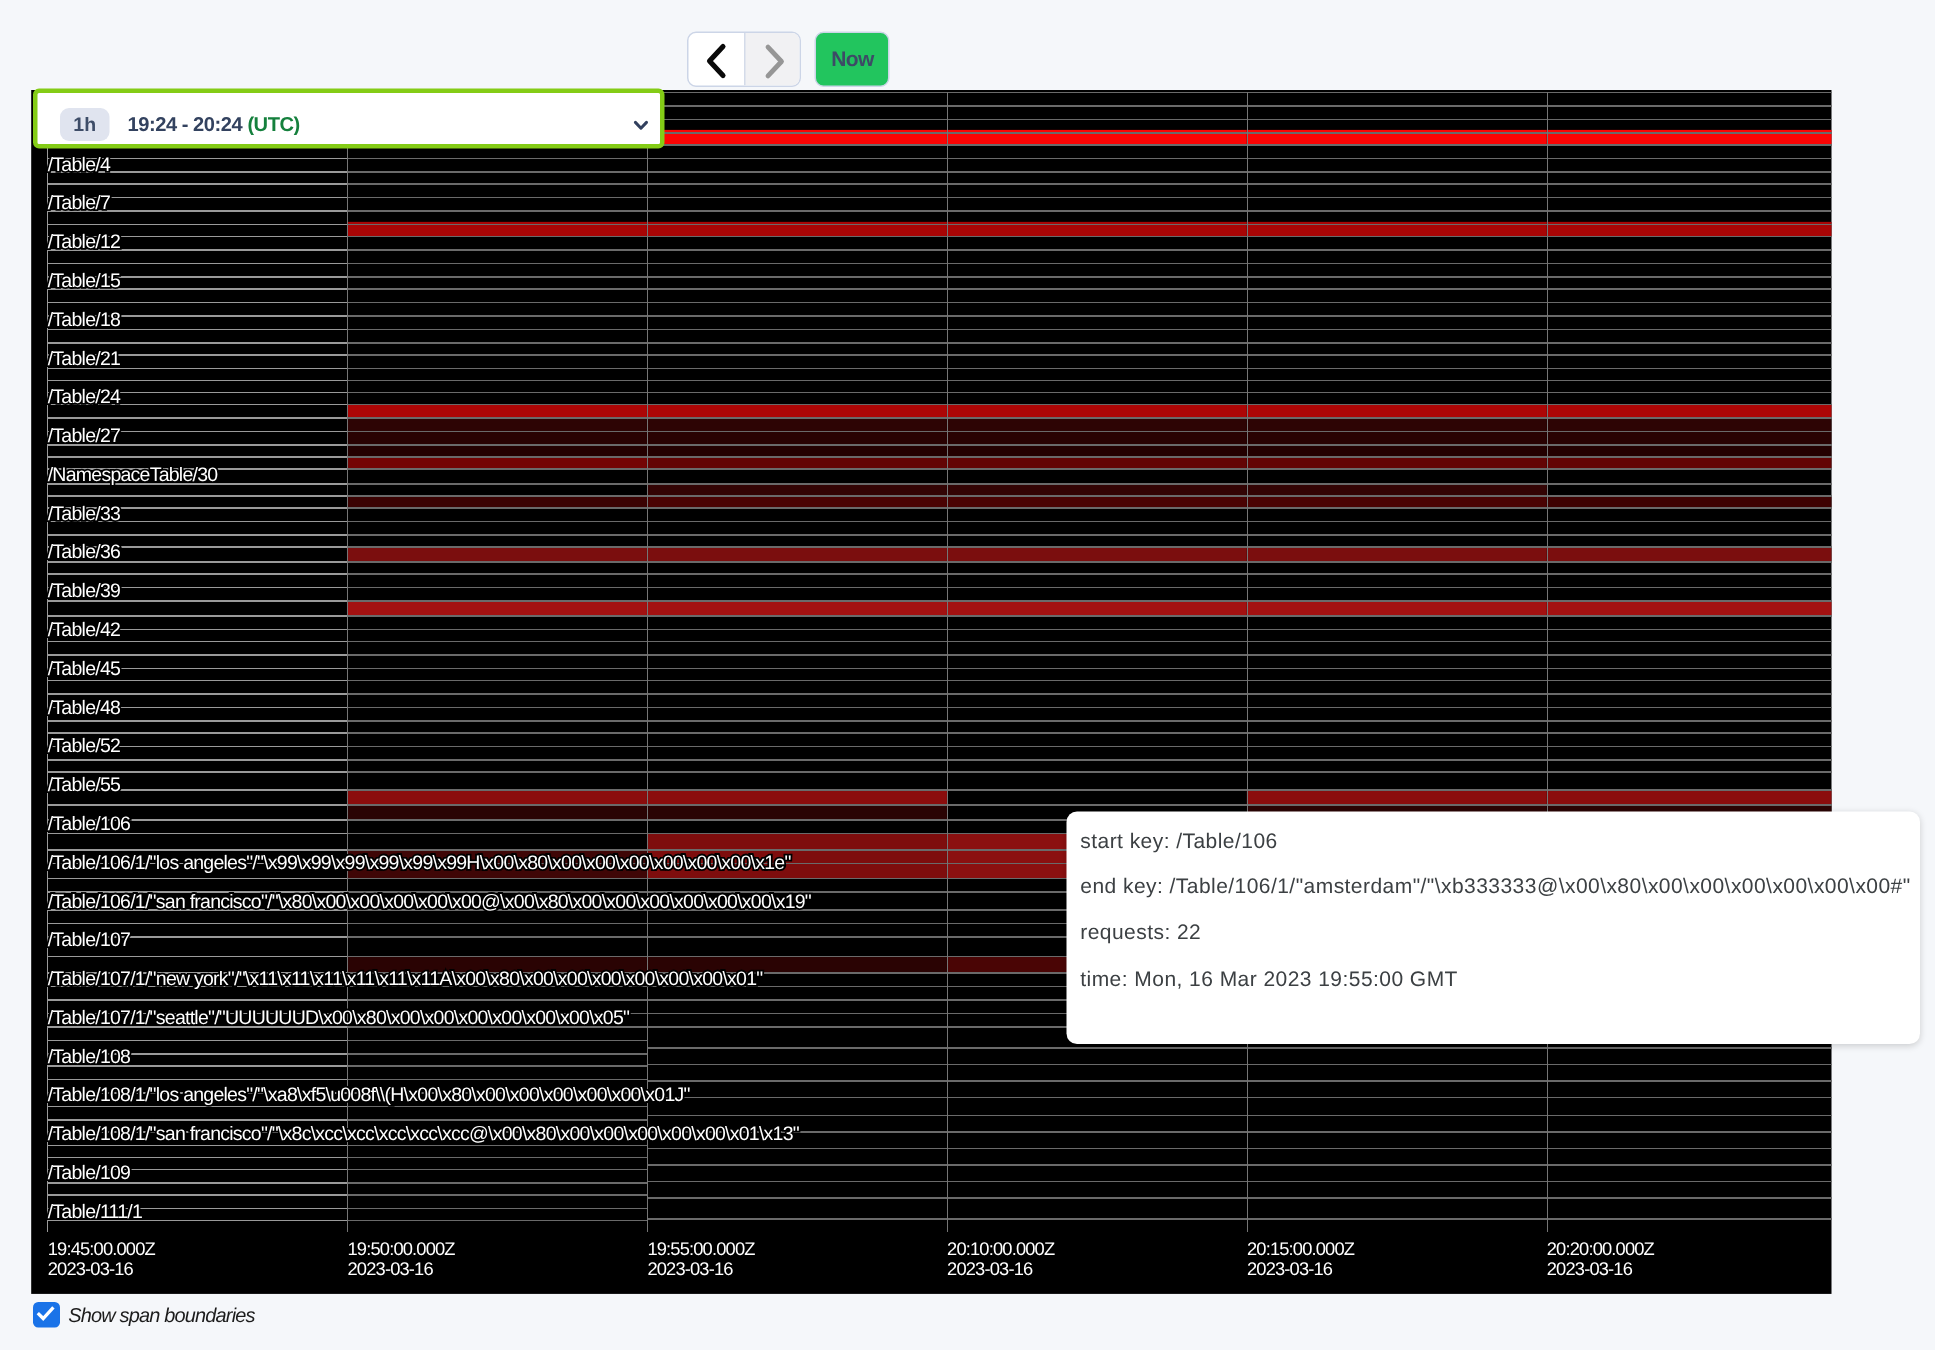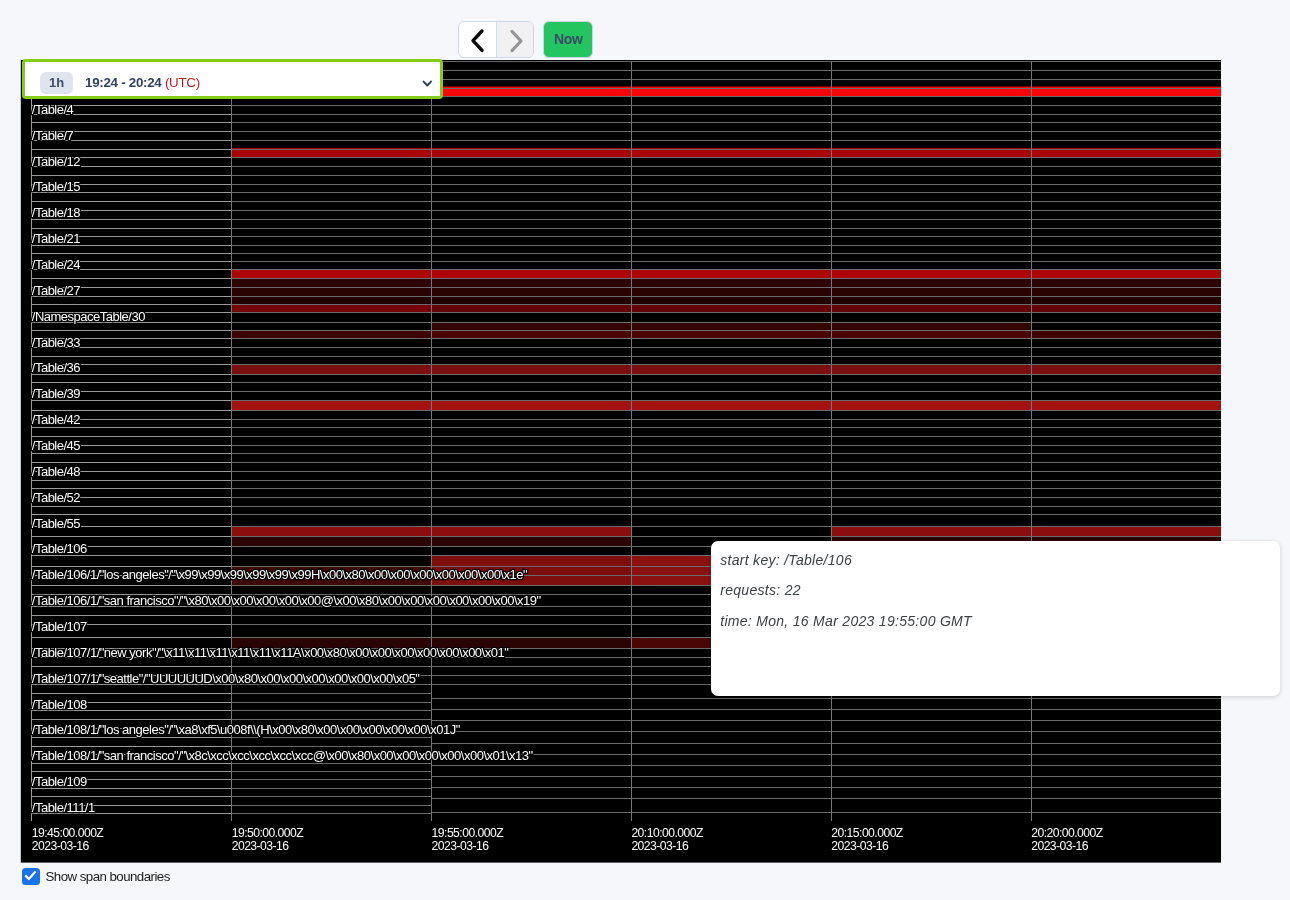--- a/index.html
+++ b/index.html
@@ -10,41 +10,41 @@
   stroke:#000; stroke-width:2.4px; paint-order:stroke; letter-spacing:-0.5px; }
 svg text.tl { font:12.2px "Liberation Sans",sans-serif; fill:#fff;
   letter-spacing:-0.55px; }
 .selbox { position:absolute; left:21.5px; top:18.6px; width:421px; height:40.4px;
   background:#fff; border:3px solid #84cc16; border-radius:4px;margin-top:40px; }
 .badge { position:absolute; left:15.5px; top:10px; width:33px; height:22.8px;
   background:#e0e4ef; border-radius:6px; color:#3e4d68; font-size:13px;
   font-weight:bold; text-align:center; line-height:22.8px; }
 .rangetxt { position:absolute; left:60.5px; top:13.4px; font-size:13.4px;
   color:#33425f; font-weight:bold; letter-spacing:-0.3px; }
-.rangetxt .utc { color:#b91c1c; font-weight:normal; }
+.rangetxt .utc { color:#15803d; font-weight:bold; }
 .chev { position:absolute; left:395px; top:13px; width:26px; height:16px; }
 .btngroup { position:absolute; left:457.7px; top:20.5px; width:76.8px; height:37.5px;
   background:#fff; border:1px solid #ccd5e7; border-radius:6px; overflow:hidden;
   display:flex; }
 .btngroup .half { width:50%; height:100%; position:relative; }
 .btngroup .half.dis { background:#f1f1f3; border-left:1px solid #d4dbe9; }
 .nowbtn { position:absolute; left:543.3px; top:20.5px; width:50px; height:37.5px;
   background:#22c55e; border:1px solid #ccd5e7; border-radius:6px;
   color:#3d4b66; font-size:14px; font-weight:bold; text-align:center; letter-spacing:-0.4px;
   line-height:35.5px; }
 .tooltip { position:absolute; left:710.7px; top:540.5px; width:569.8px; height:155px;
   background:#fff; border-radius:7px; box-shadow:0 1px 5px rgba(0,0,0,.18);
-  padding:4px 0 0 9.5px; color:#3c4043; font-size:14px; letter-spacing:0.3px;font-style:italic; }
+  padding:4px 0 0 9.5px; color:#3c4043; font-size:14px; letter-spacing:0.3px; }
 .tooltip p { margin:0; height:30.7px; line-height:30.7px; white-space:nowrap; }
 .cbrow { position:absolute; left:22px; top:867.4px; height:18px; }
 .cbx { position:absolute; left:0; top:0.2px; width:17.6px; height:17.6px;
   background:#1a73e8; border-radius:3.5px; }
 .cbx svg { position:absolute; left:2.2px; top:2.8px; }
 .cblbl { position:absolute; left:23.5px; top:2.1px; font-size:13.3px; letter-spacing:-0.55px;
-  color:#1c1c1c; white-space:nowrap; }
+  color:#1c1c1c; white-space:nowrap;font-style:italic; }
 </style></head>
 <body>
 <div id="stage">
 <svg width="1290" height="900" style="position:absolute;left:0;top:0;filter:opacity(0.999)">
 <rect x="20.8" y="60.0" width="1200.2" height="802.6" fill="#000"></rect>
 <rect x="231.3" y="86.6" width="200.0" height="9.8" fill="#fb0404"></rect>
 <rect x="431.3" y="86.6" width="200.0" height="9.8" fill="#fb0404"></rect>
 <rect x="631.3" y="86.6" width="199.9" height="9.8" fill="#fb0404"></rect>
 <rect x="831.2" y="86.6" width="200.0" height="9.8" fill="#fb0404"></rect>
 <rect x="1031.2" y="86.6" width="189.8" height="9.8" fill="#fb0404"></rect>
@@ -354,20 +354,21 @@
   </div>
   <div class="half dis">
     <svg width="38" height="37" viewBox="0 0 38 37">
           <path d="M15 9.4 L24 19 L15 28.6" fill="none" stroke="#969696" stroke-width="3.2" stroke-linecap="round" stroke-linejoin="round"></path>
         </svg>
   </div>
 </div>
 <div class="nowbtn">Now</div>
 <div class="tooltip">
   <p>start key: /Table/106</p>
+  <p>end key: /Table/106/1/"amsterdam"/"\xb333333@\x00\x80\x00\x00\x00\x00\x00\x00#"</p>
   <p>requests: 22</p>
   <p>time: Mon, 16 Mar 2023 19:55:00 GMT</p>
 </div>
 <div class="cbrow">
   <div class="cbx">
         <svg width="13" height="11" viewBox="0 0 13 11">
     <path d="M1.2 5.4 L4.8 9 L11.6 1.6" fill="none" stroke="#fff" stroke-width="2.2"></path>
         </svg>
       </div>
   <div class="cblbl">Show span boundaries</div>

